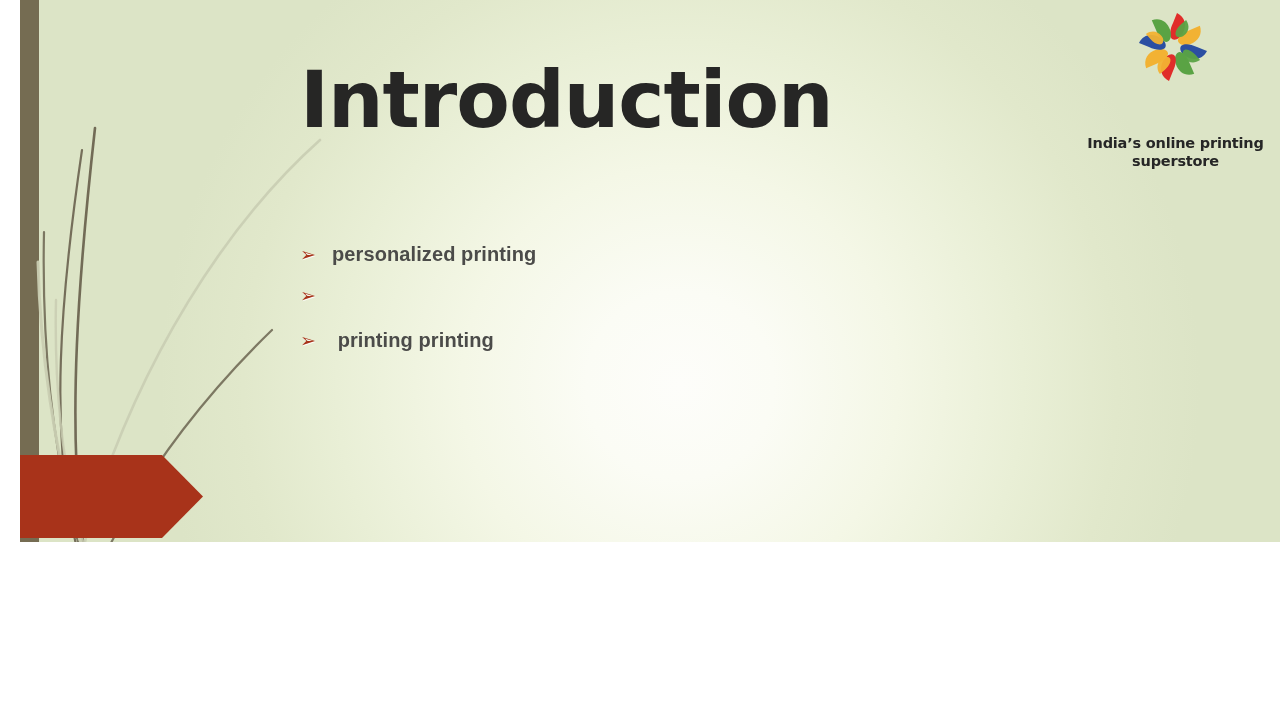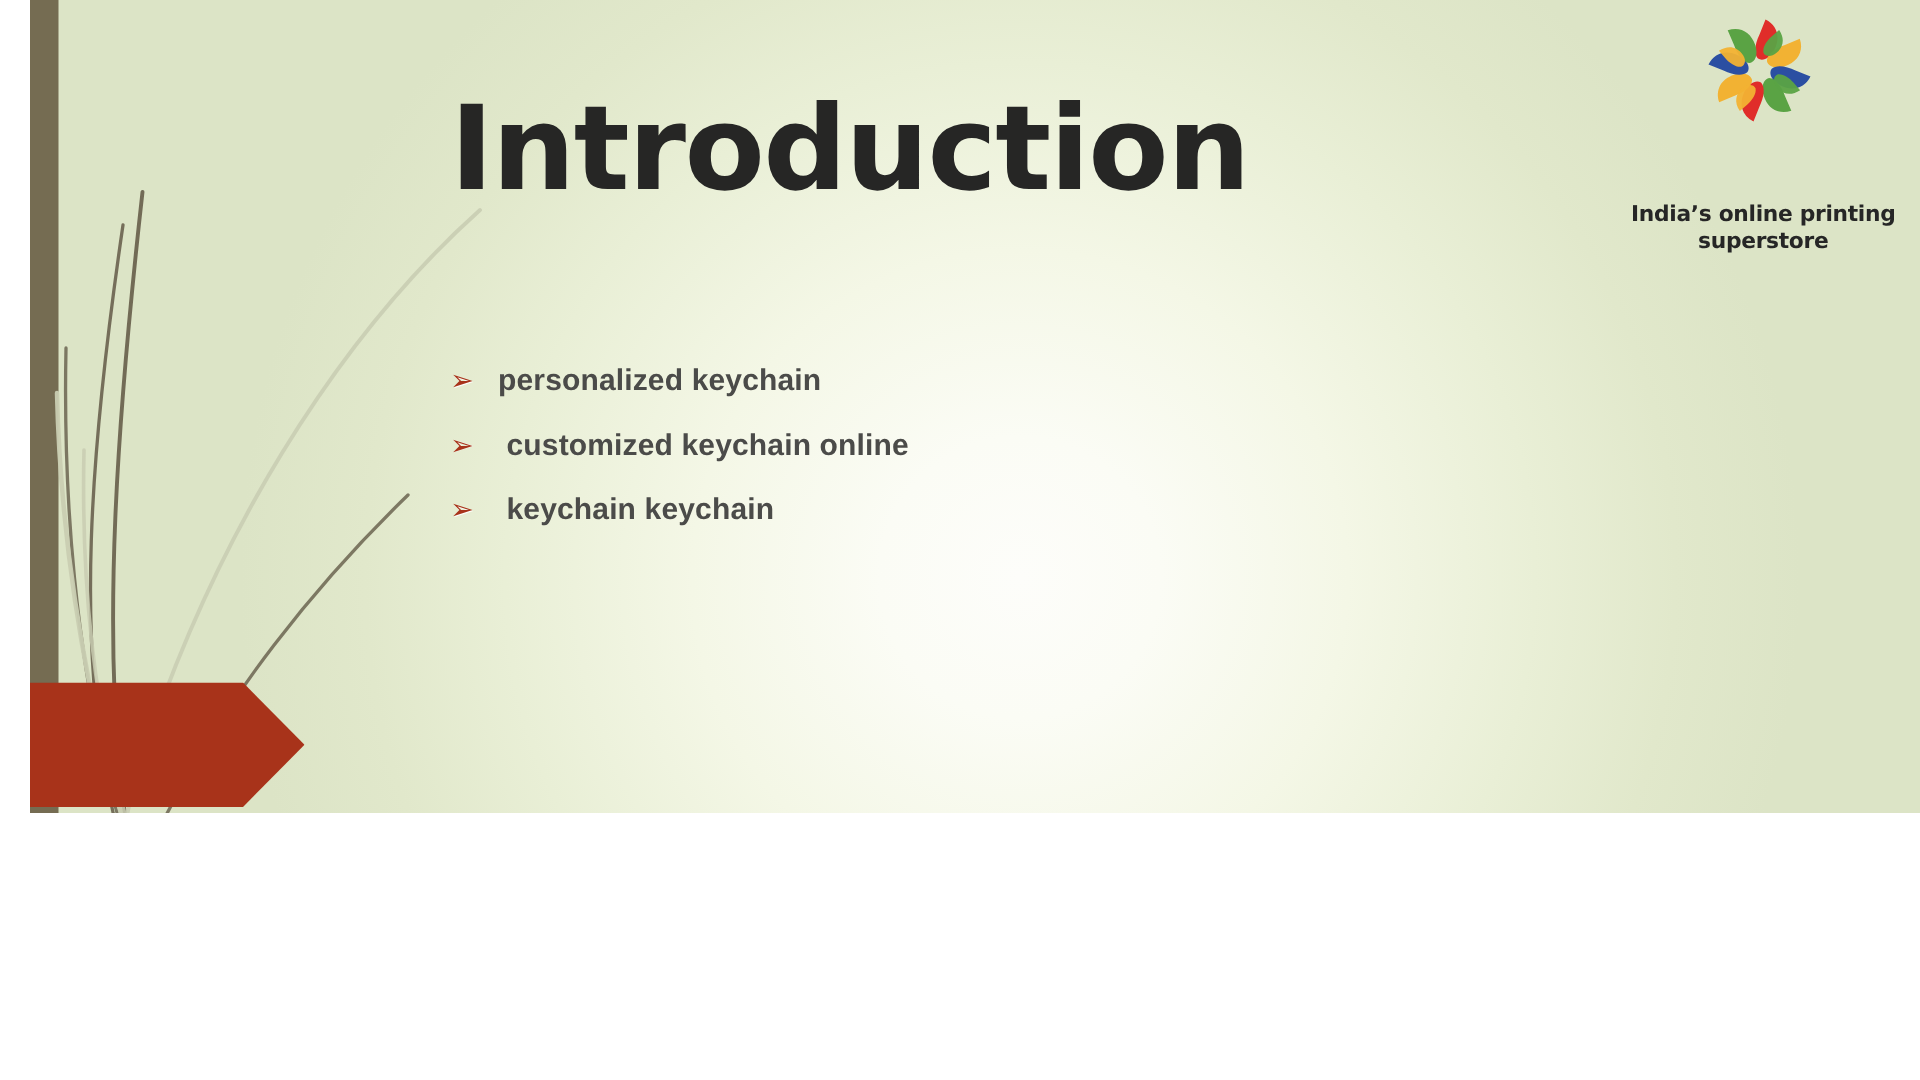--- a/index.html
+++ b/index.html
@@ -162,29 +162,28 @@
 
   <svg class="banner" viewBox="0 0 183 83" preserveAspectRatio="none">
     <polygon points="0,0 142,0 183,41.5 142,83 0,83" fill="#a8331a"></polygon>
   </svg>
 
   <div class="title">Introduction</div>
 
   <div class="bullets">
     <div class="bullet-row">
       <span class="bullet-mark">➢</span>
-      <span class="bullet-text">personalized keychain</span>
+      <span class="bullet-text">personalized printing</span>
     </div>
     <div class="bullet-row">
       <span class="bullet-mark">➢</span>
-      <span class="bullet-text"> customized keychain online</span>
     </div>
     <div class="bullet-row">
       <span class="bullet-mark">➢</span>
-      <span class="bullet-text"> keychain keychain</span>
+      <span class="bullet-text"> printing printing</span>
     </div>
   </div>
 
   <div class="logo">
     <svg class="logo-mark" viewBox="0 0 100 78">
       <g transform="translate(50,39)">
         <g>
           <path d="M 4,-34 C 12,-30 14,-22 10,-14 C 7,-8 2,-6 -1,-8 C -4,-11 -3,-18 0,-24 Z" fill="#e02d2a"></path>
         </g>
         <g transform="rotate(45)">

